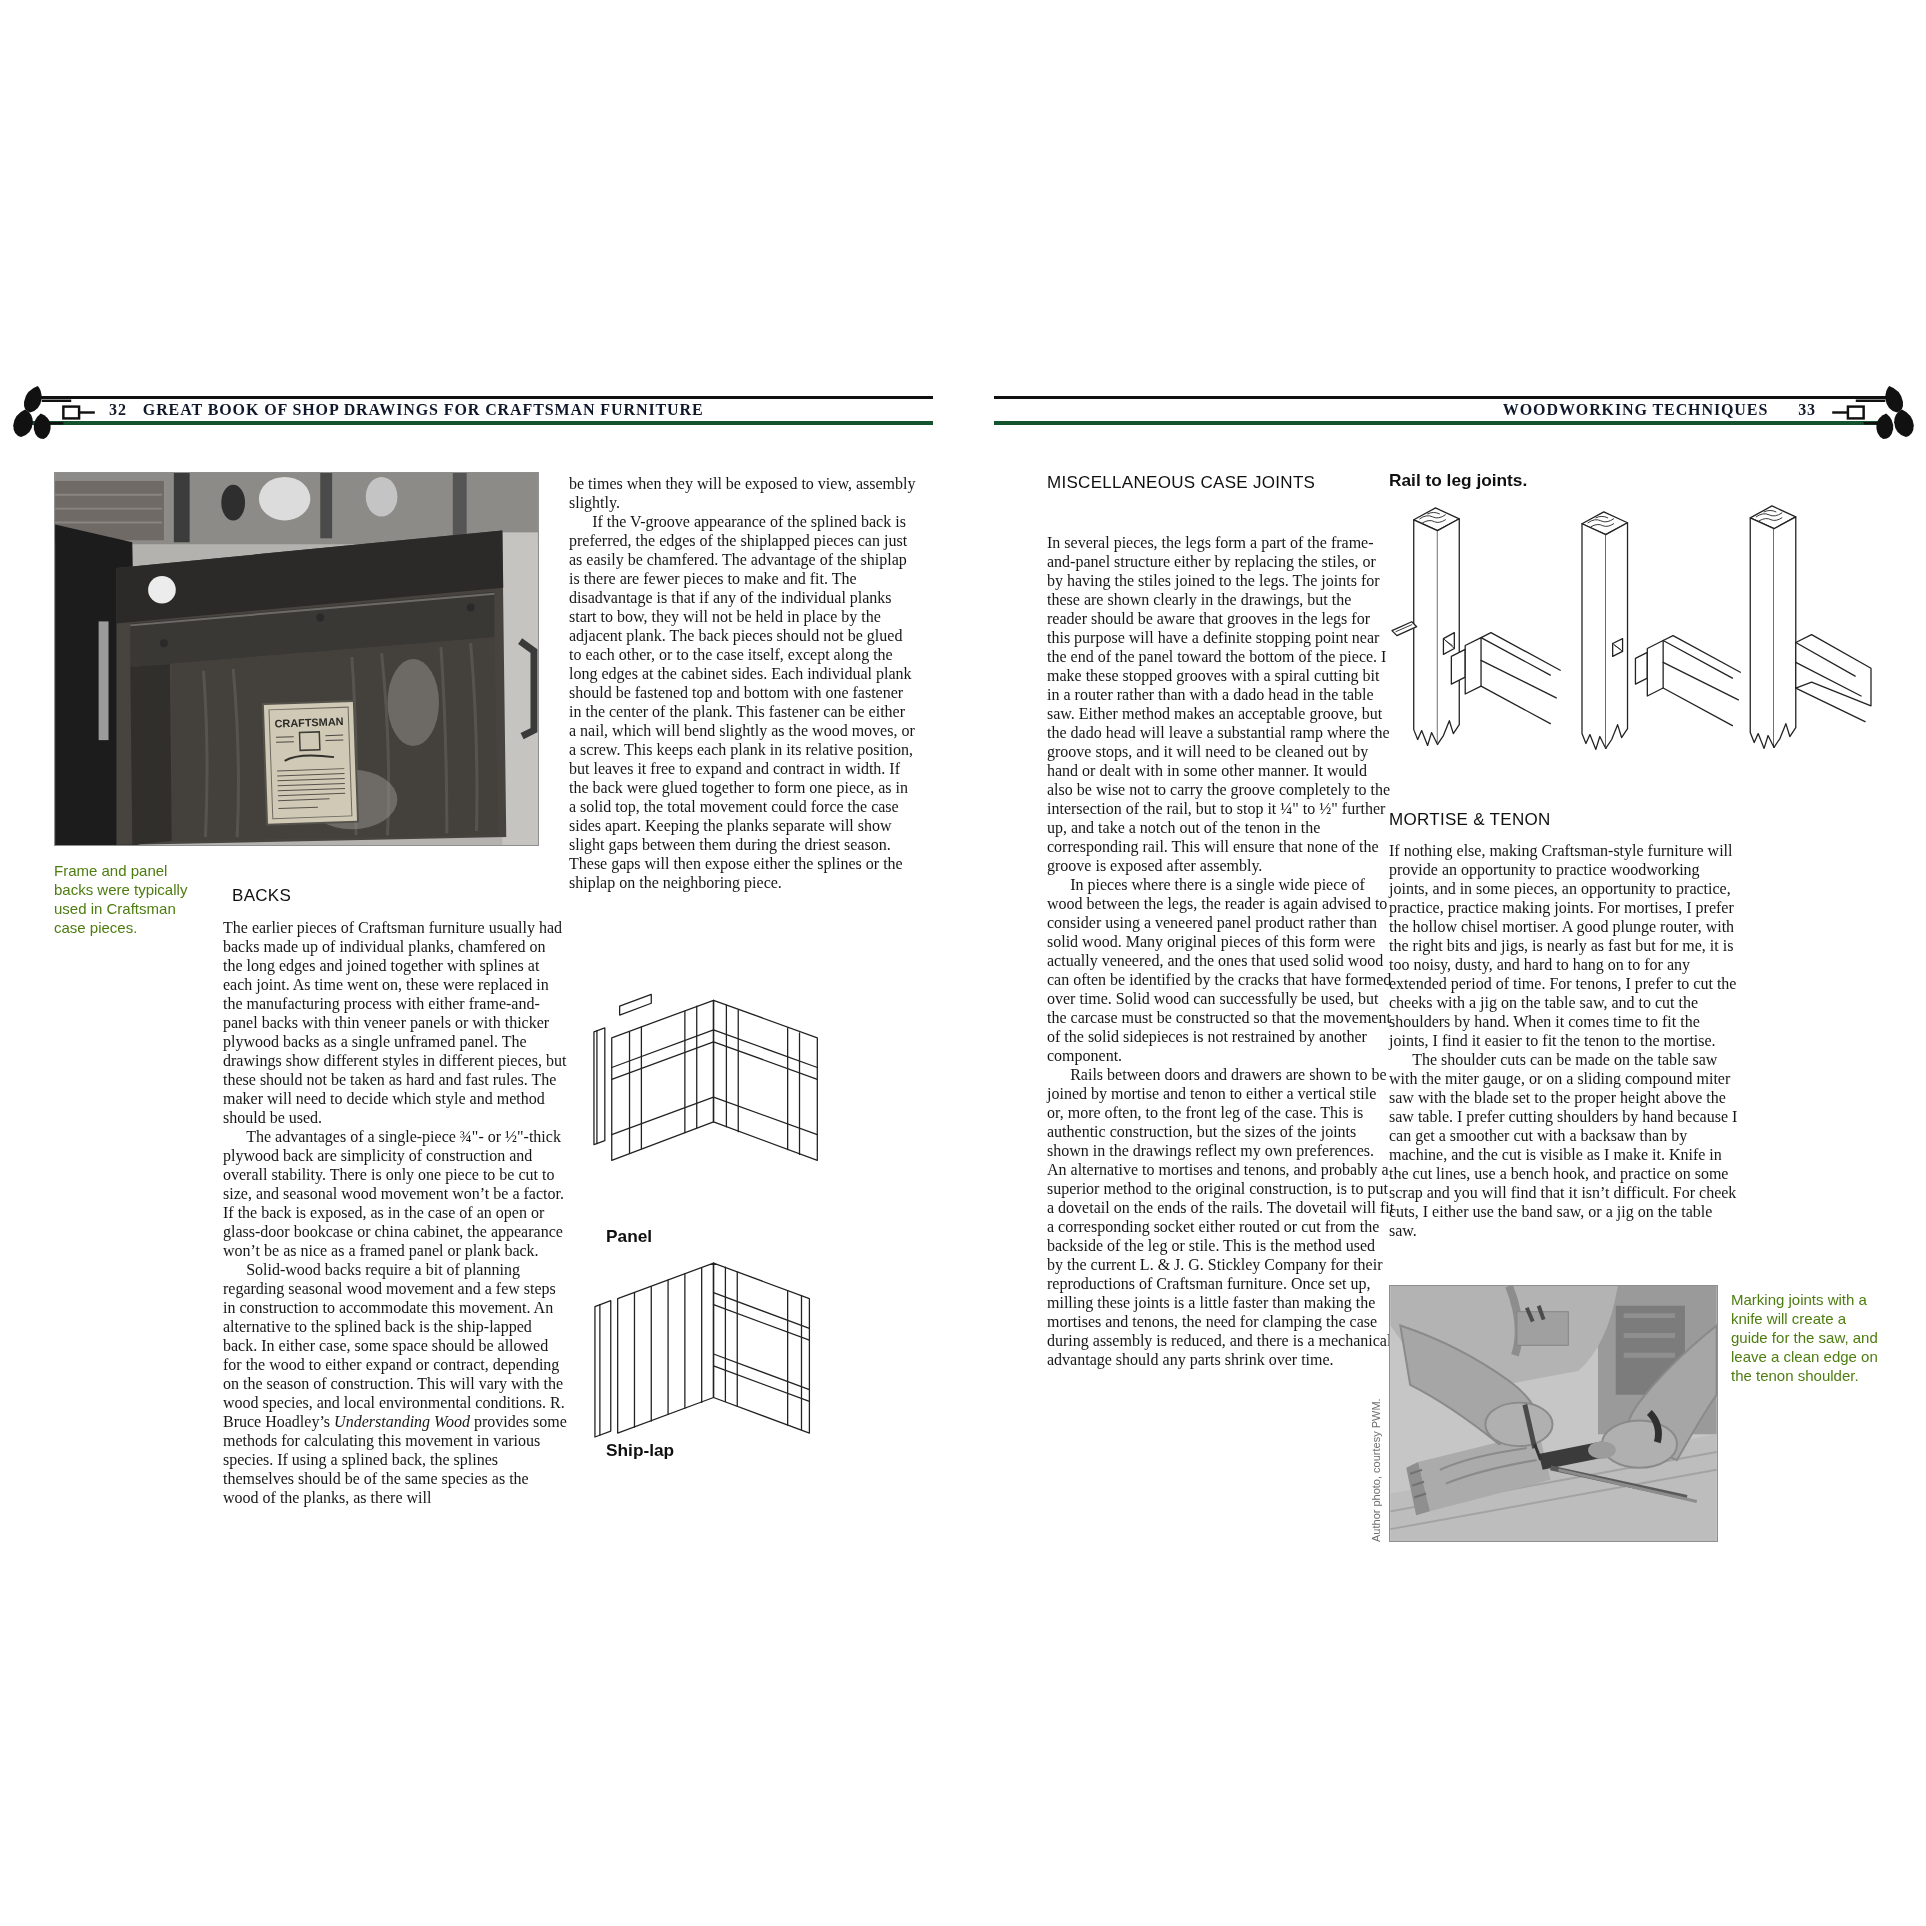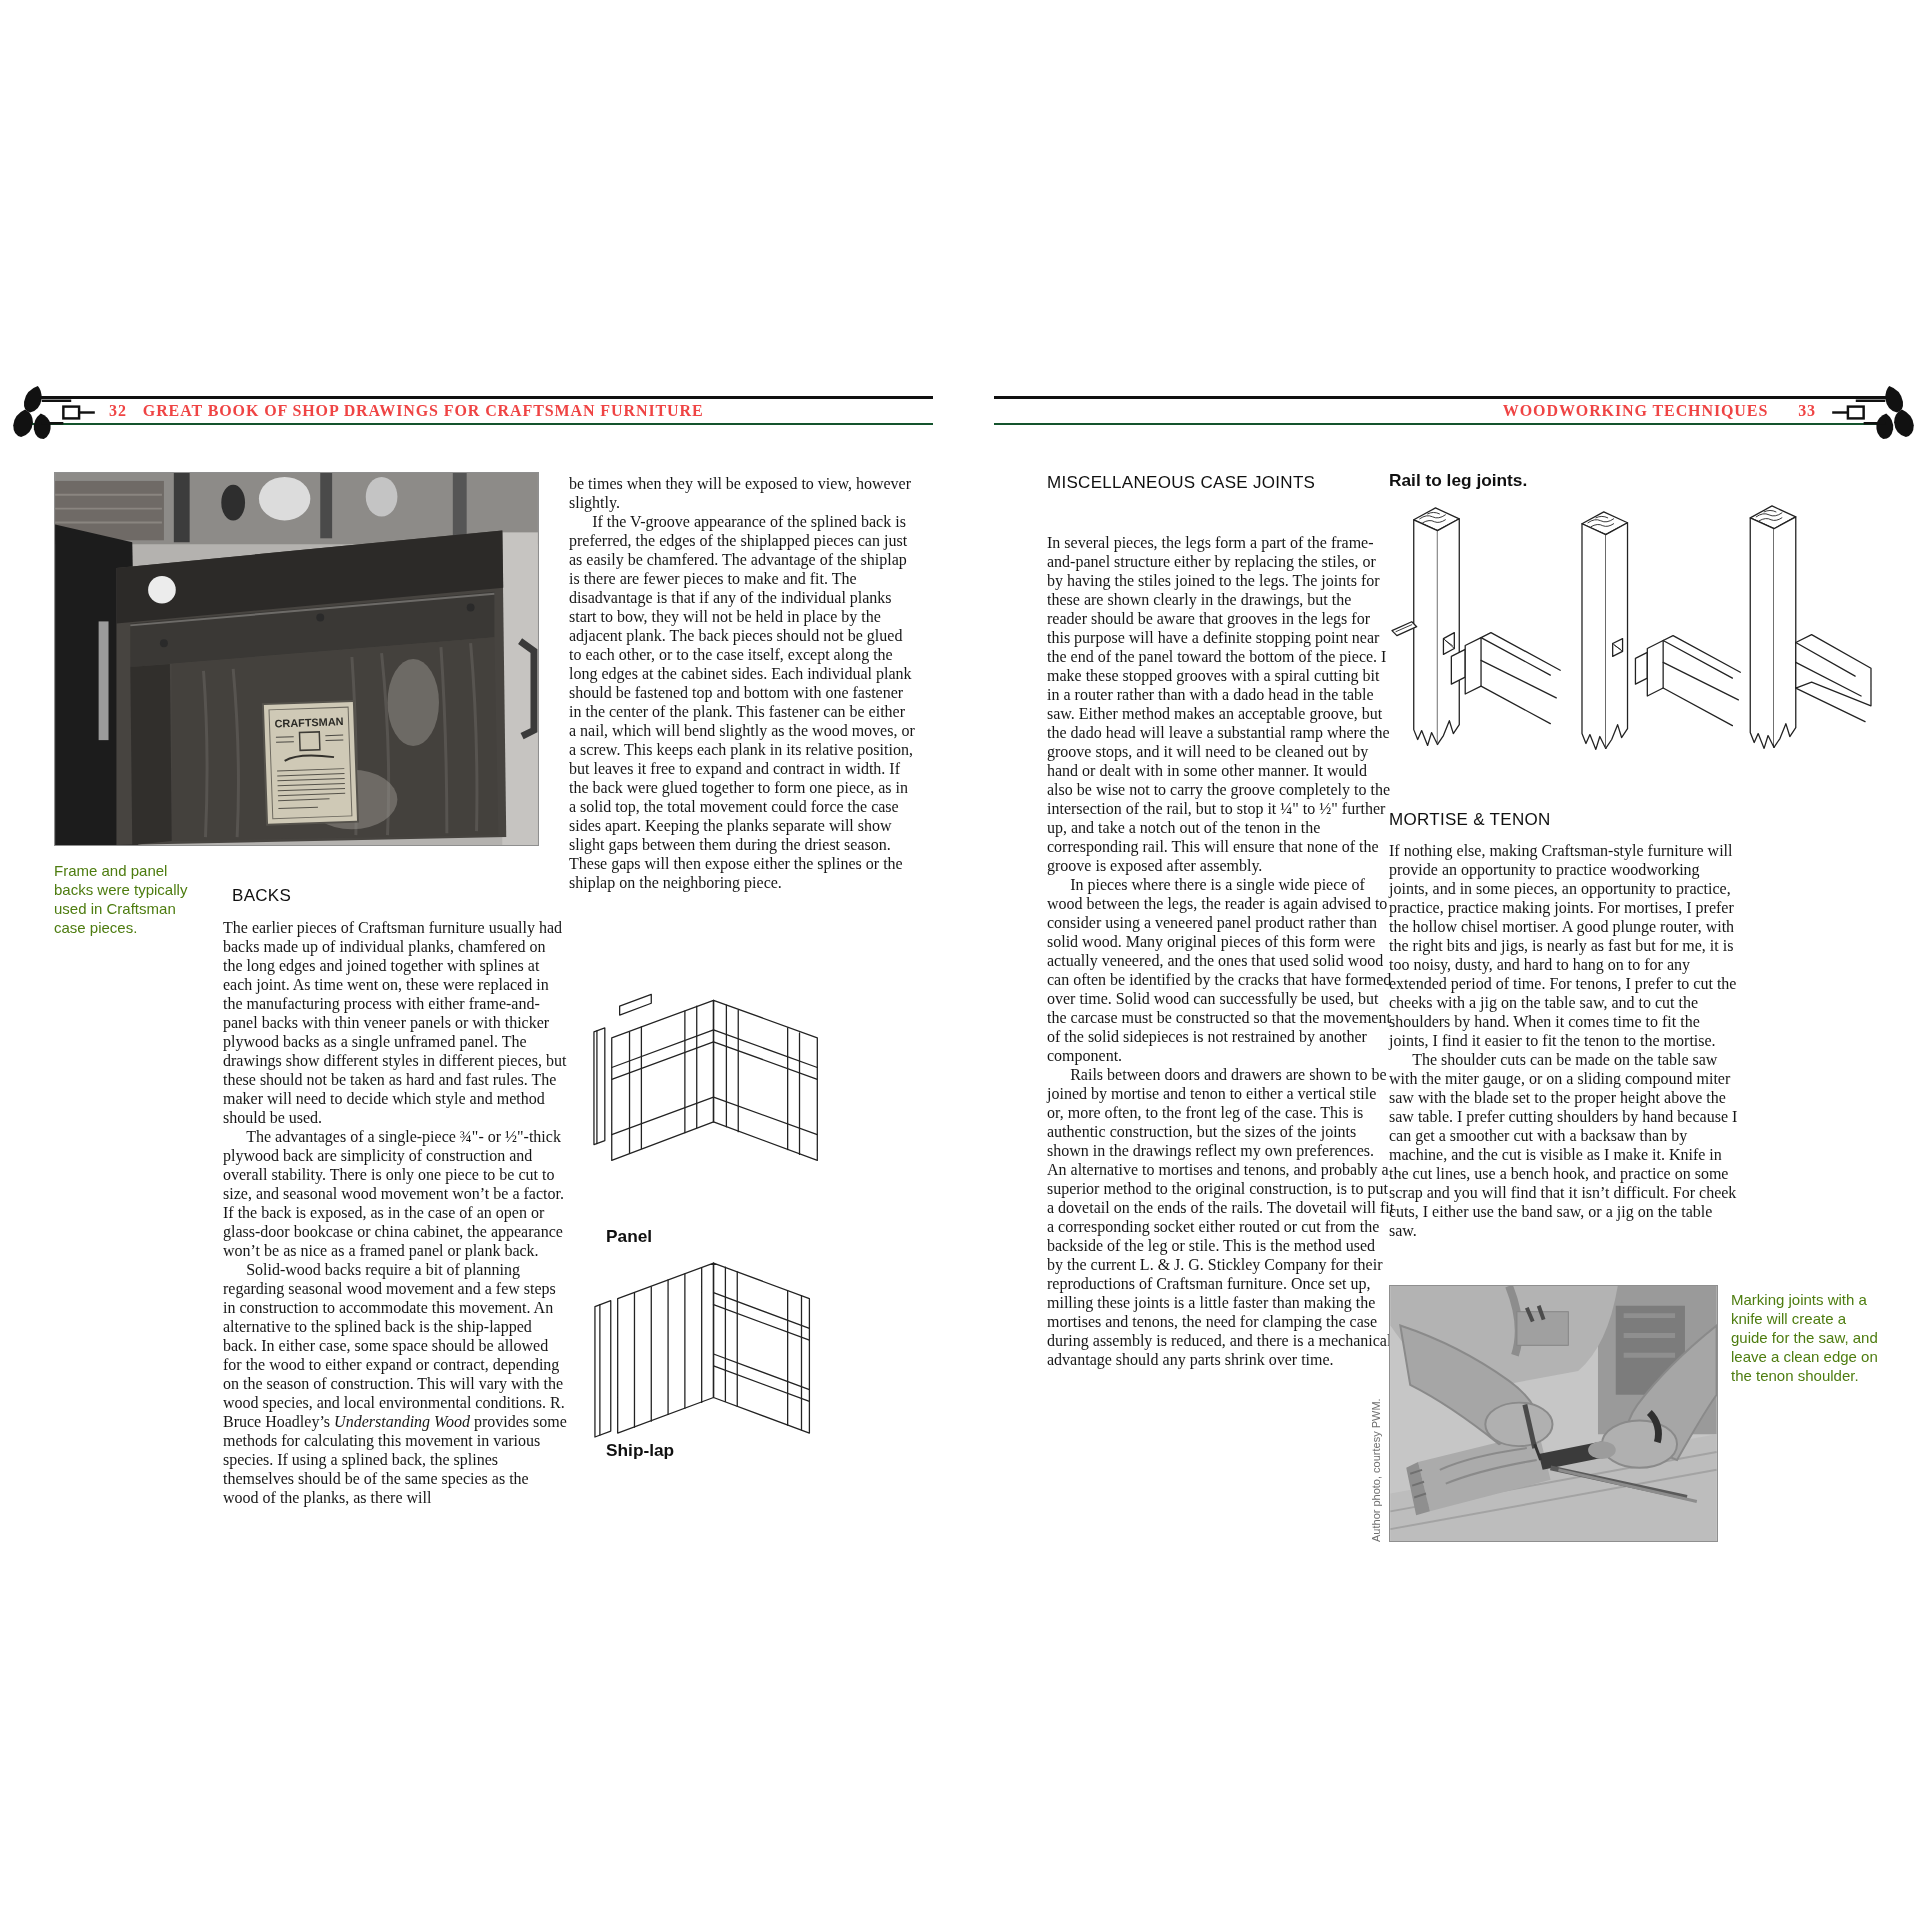--- a/index.html
+++ b/index.html
@@ -6,23 +6,23 @@
   body{width:1927px;height:1927px;position:relative;background:#ffffff;
        font-family:"Liberation Serif",serif;color:#151515;}
   .abs{position:absolute;}
   .serifcol{font:16px/19px "Liberation Serif",serif;color:#161616;}
   .serifcol p{margin:0;text-indent:1.45em;}
   .serifcol p.first{text-indent:0;}
   .h-sans{font-family:Liberation Sans, sans-serif;font-size:17px;font-weight:400;
           letter-spacing:0.3px;color:#101010;}
   .caption{font:15px/19px "Liberation Sans",sans-serif;color:#4d7c0f;}
   .figlabel{font:bold 17.3px "Liberation Sans",sans-serif;color:#101010;}
-  .headerband{border-top:3px solid #101010;border-bottom:2px solid #14532d;height:29px;
+  .headerband{border-top:3px solid #101010;border-bottom:4px solid #14532d;height:29px;
               display:flex;align-items:center;font:600 16px "Liberation Serif",serif;
-              letter-spacing:0.9px;color:#ef4444;box-sizing:border-box;}
+              letter-spacing:0.9px;color:#0f172a;box-sizing:border-box;}
   .pagenum{margin:0 16px 0 0;}
   .credit{font:11px "Liberation Sans",sans-serif;color:#6e6e6e;
           writing-mode:vertical-rl;transform:rotate(180deg);white-space:nowrap;}
   .photoframe{border:1px solid #8f8f8f;box-sizing:border-box;background:#c9c9c9;overflow:hidden;}
   svg text{font-family:"Liberation Sans",sans-serif;}
   .ln{stroke:#222;stroke-width:1.3;fill:none;stroke-linejoin:round;stroke-linecap:round;}
   .lnt{stroke:#222;stroke-width:.9;fill:none;}
 </style>
 </head>
 <body>
@@ -109,21 +109,21 @@
 <div class="abs caption" style="left:54px;top:861px;width:150px;">Frame and panel backs were typically used in Craftsman case pieces.</div>
 
 <div class="abs h-sans" style="left:232px;top:886px;">BACKS</div>
 <div class="abs serifcol" style="left:223px;top:918px;width:344px;">
   <p class="first">The earlier pieces of Craftsman furniture usually had backs made up of individual planks, chamfered on the long edges and joined together with splines at each joint. As time went on, these were replaced in the manufacturing process with either frame-and-panel backs with thin veneer panels or with thicker plywood backs as a single unframed panel. The drawings show different styles in different pieces, but these should not be taken as hard and fast rules. The maker will need to decide which style and method should be used.</p>
   <p>The advantages of a single-piece ¾"- or ½"-thick plywood back are simplicity of construction and overall stability. There is only one piece to be cut to size, and seasonal wood movement won’t be a factor. If the back is exposed, as in the case of an open or glass-door bookcase or china cabinet, the appearance won’t be as nice as a framed panel or plank back.</p>
   <p><span>Solid-wood backs require a bit of planning regarding seasonal wood movement and a few steps in construction to accommodate this movement. An alternative to the splined back is the ship-lapped back. In either case, some space should be allowed for the wood to either expand or contract, depending on the season of construction. This will vary with the wood species, and local environmental conditions. R. Bruce Hoadley’s </span><i>Understanding Wood</i><span> provides some methods for calculating this movement in various species. If using a splined back, the splines themselves should be of the same species as the wood of the planks, as there will</span></p>
 </div>
 
 <div class="abs serifcol" style="left:569px;top:474px;width:347px;">
-  <p class="first">be times when they will be exposed to view, however slightly.</p>
+  <p class="first">be times when they will be exposed to view, assembly slightly.</p>
   <p>If the V-groove appearance of the splined back is preferred, the edges of the shiplapped pieces can just as easily be chamfered. The advantage of the shiplap is there are fewer pieces to make and fit. The disadvantage is that if any of the individual planks start to bow, they will not be held in place by the adjacent plank. The back pieces should not be glued to each other, or to the case itself, except along the long edges at the cabinet sides. Each individual plank should be fastened top and bottom with one fastener in the center of the plank. This fastener can be either a nail, which will bend slightly as the wood moves, or a screw. This keeps each plank in its relative position, but leaves it free to expand and contract in width. If the back were glued together to form one piece, as in a solid top, the total movement could force the case sides apart. Keeping the planks separate will show slight gaps between them during the driest season. These gaps will then expose either the splines or the shiplap on the neighboring piece.</p>
 </div>
 
 <svg class="abs" style="left:590px;top:990px;" width="253" height="236" viewBox="0 0 256 238">
   <g class="ln">
 
     <polygon points="4,42 15,38 15,152 4,156" fill="#fff"></polygon>
     <path d="M7,41 L7,155"></path>
 
     <polygon points="30,16 62,4 62,13 30,25" fill="#fff"></polygon>

